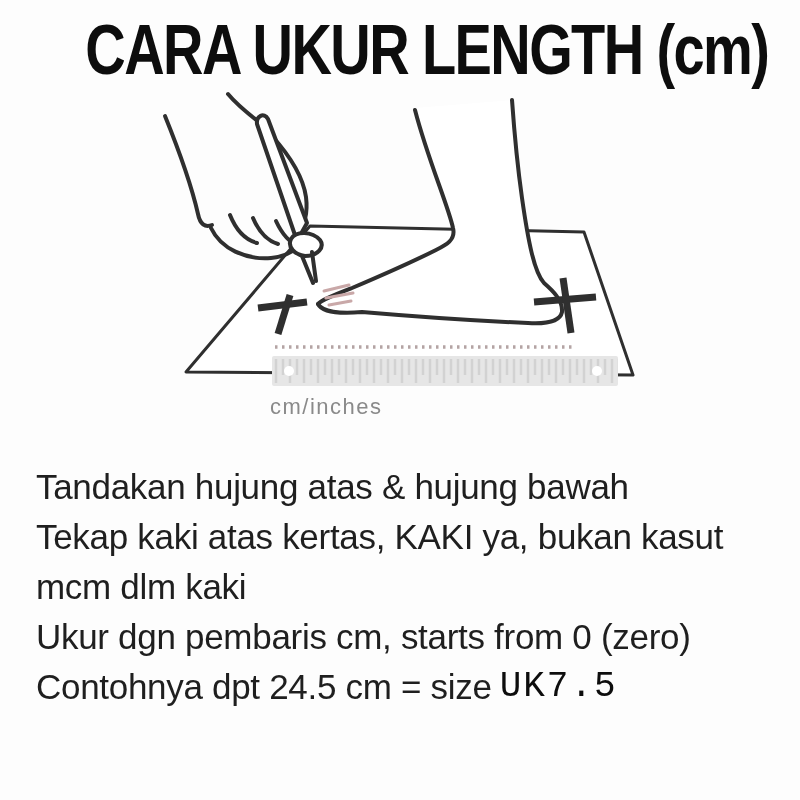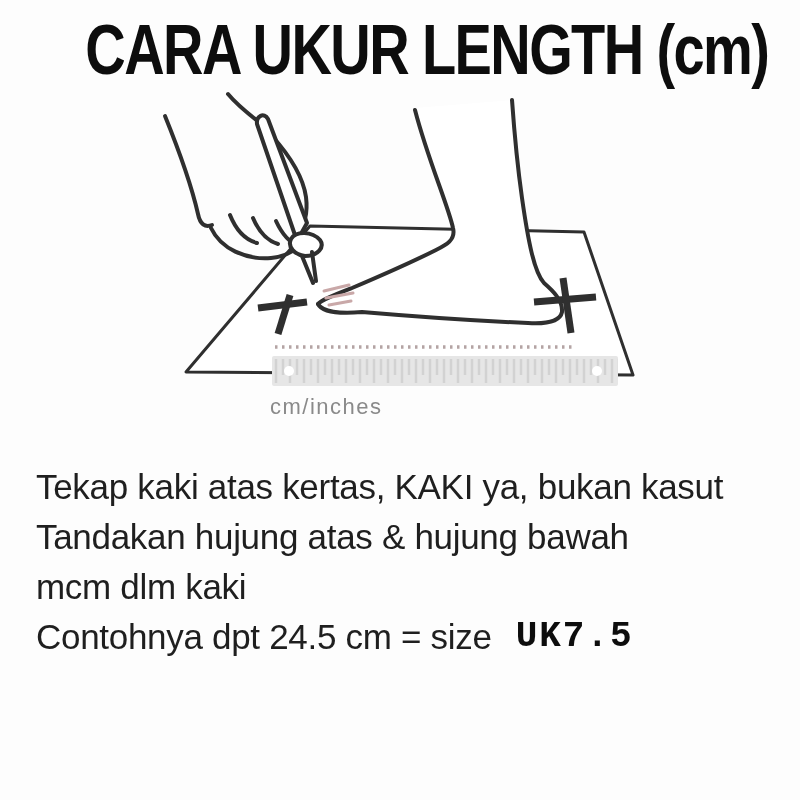--- a/index.html
+++ b/index.html
@@ -65,24 +65,24 @@
   }
   .instructions .line{
     font-size:35px;
     line-height:50px;
     letter-spacing:-0.3px;
     white-space:nowrap;
   }
   .example{display:flex;align-items:flex-end;}
   .size-code{
     font-family:"Liberation Mono",monospace;
-    font-weight:bold;
+    font-weight:normal;
     font-size:36px;
     letter-spacing:2px;
-    margin-left:24px;
+    margin-left:8px;
     color:var(--title);
   }
 </style>
 </head>
 <body>
 
 <div class="page">
 
   <div class="title-wrap">
     <span class="title">CARA UKUR LENGTH (cm)</span>
@@ -147,22 +147,23 @@
       <path d="M276,221 C282,234 290,243 299,246"></path>
       <path d="M211,228 C221,249 246,260 271,258 C283,257 292,252 298,247"></path>
       <path class="white-fill" d="M257,124 C256,116 264,112 268,119 L307,223 L297,241 Z"></path>
       <path class="white-fill" d="M291,239 C296,231 312,231 320,240 C325,247 318,256 305,256 C295,255 287,247 291,239 Z"></path>
       <path stroke-width="3.5" d="M302,256 L313,283"></path>
       <path stroke-width="3.5" d="M312,252 L316,281"></path>
     </g>
   </svg>
 
   <div class="instructions">
+    <div class="line">Tandakan hujung atas &amp; hujung bawah</div>
     <div class="line">Tekap kaki atas kertas, KAKI ya, bukan kasut</div>
-    <div class="line">Tandakan hujung atas &amp; hujung bawah</div>
     <div class="line">mcm dlm kaki</div>
+    <div class="line">Ukur dgn pembaris cm, starts from 0 (zero)</div>
     <div class="line example">
       <span>Contohnya dpt 24.5 cm = size</span>
       <span class="size-code">UK7.5</span>
     </div>
   </div>
 
 </div>
 
 </body></html>

